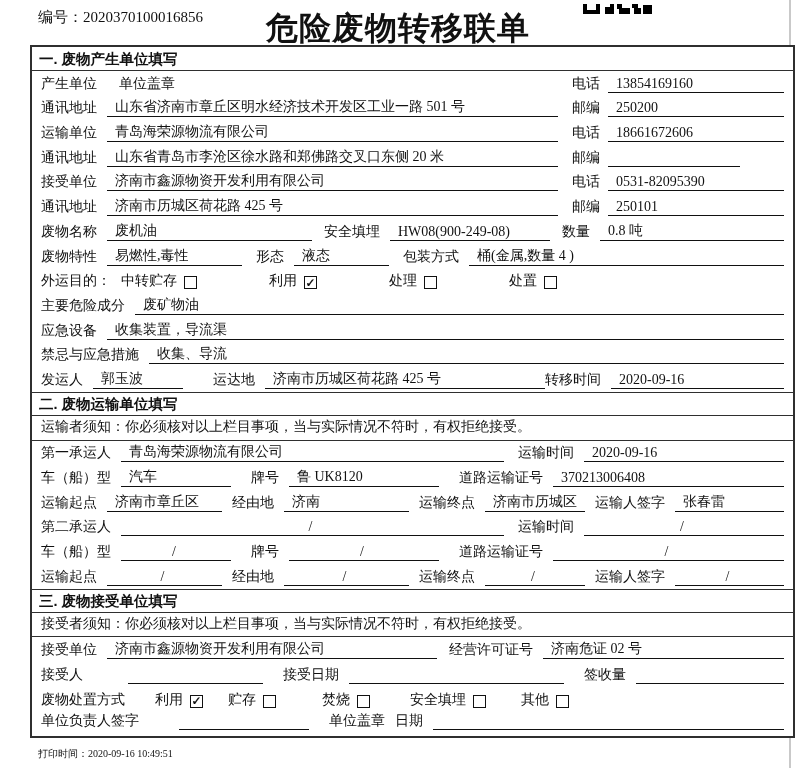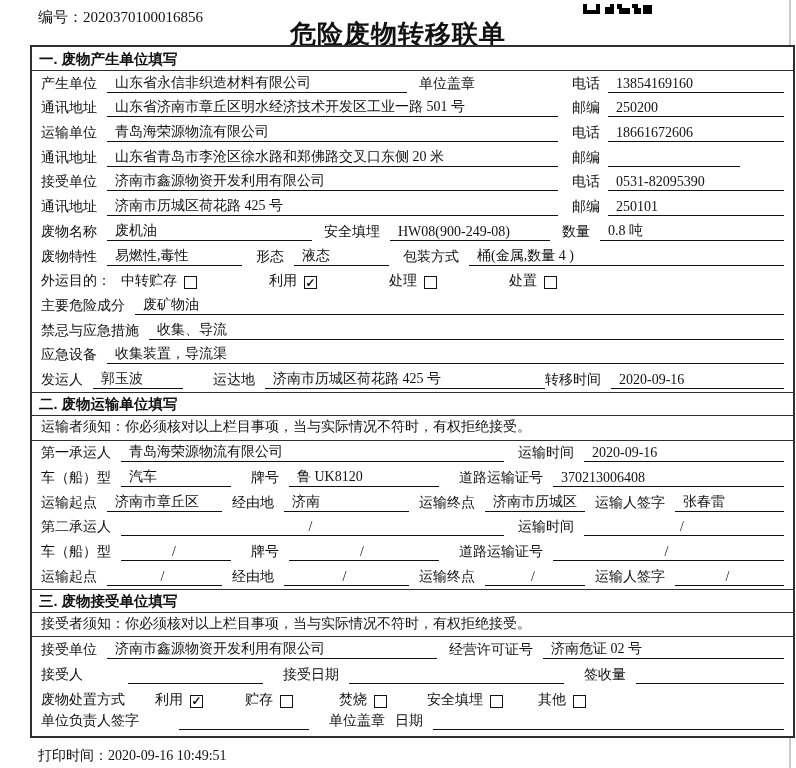--- a/index.html
+++ b/index.html
@@ -6,21 +6,21 @@
   html,body { margin:0; padding:0; }
   body {
     width:796px; height:768px; position:relative; overflow:hidden;
     background:#ffffff; color:#111;
     font-family:"Liberation Serif","DejaVu Serif",serif;
   }
   .page-edge { position:absolute; top:0; right:5px; width:2px; height:100%; background:#c9c9c9; }
 
   
   .serial { position:absolute; left:38px; top:8px; font-size:15px; white-space:nowrap; }
-  .doc-title { position:absolute; left:0; top:17px; width:100%; text-align:center; font-size:26px; font-weight:bold; letter-spacing:1px; }
+  .doc-title { position:absolute; left:0; top:7px; width:100%; text-align:center; font-size:32px; font-weight:bold; letter-spacing:1px; }
   .qr-frag { position:absolute; left:583px; top:0; }
 
   
   .form-table { position:absolute; left:30px; top:45px; width:765px; border:2px solid #2f2f2f; background:#fff; }
   .sec-h { height:24px; display:flex; align-items:center; padding:2px 7px 0 7px; font-weight:bold; font-size:14.5px; border-bottom:1.5px solid #2f2f2f; font-family:"Liberation Sans","DejaVu Sans",sans-serif; }
   .sec-h.mid { border-top:1.5px solid #2f2f2f; }
   .row { height:24.7px; display:flex; align-items:flex-end; padding:0 9px 3px 9px; font-size:14px; }
   .row.notice { align-items:center; padding-bottom:1px; border-bottom:1.2px solid #2f2f2f; }
   .lbl { white-space:nowrap; margin-right:10px; flex:0 0 auto; }
   .v { border-bottom:1.3px solid #111; padding:0 4px 0 8px; white-space:nowrap; overflow:hidden; min-height:17px; }
@@ -31,25 +31,25 @@
   .rg .lbl { margin-right:8px; }
   
   .w300{flex:0 0 300px}.w215{flex:0 0 215px}.w160{flex:0 0 160px}
   .w135{flex:0 0 135px}.w95{flex:0 0 95px}.w132{flex:0 0 132px}
   .w110{flex:0 0 110px}.w150{flex:0 0 150px}.w115{flex:0 0 115px}
   .w125{flex:0 0 125px}.w100{flex:0 0 100px}.w90{flex:0 0 90px}
   .w280{flex:0 0 280px}.w200{flex:0 0 200px}.w330{flex:0 0 330px}.w130{flex:0 0 130px}.w205{flex:0 0 205px}
   
   .opt { display:inline-flex; align-items:flex-end; white-space:nowrap; }
   .cb { width:13px; height:13px; border:1.3px solid #111; display:inline-flex; align-items:center; justify-content:center; margin-left:7px; font-size:12px; line-height:1; font-weight:bold; position:relative; top:-1px; }
-  .ml30{margin-left:30px}.ml55{margin-left:42px}
+  .ml30{margin-left:30px}.ml55{margin-left:25px}
   .ml72{margin-left:72px}.ml20{margin-left:20px}.ml46{margin-left:46px}
   .ml40{margin-left:40px}.ml35{margin-left:35px}
   
-  .print-line { position:absolute; left:38px; top:747px; font-size:14px; white-space:nowrap; }
+  .print-line { position:absolute; left:38px; top:747px; font-size:10px; white-space:nowrap; }
 </style>
 </head>
 <body>
 
 <div class="page-edge"></div>
 
 <div class="serial"><span>编号：</span><span>2020370100016856</span></div>
 <div class="doc-title">危险废物转移联单</div>
 <div class="qr-frag">
   <svg width="70" height="10" viewBox="0 0 70 10">
@@ -67,21 +67,20 @@
     </g>
   </svg>
 </div>
 
 <div class="form-table">
 
   <div class="sec-h">一. 废物产生单位填写</div>
 
   <div class="row">
     <span class="lbl">产生单位</span>
-    <span class="v w300">山东省永信非织造材料有限公司</span>
     <span class="lbl" style="margin-left:12px">单位盖章</span>
     <span class="sp"></span>
     <span class="rg">
         <span class="lbl">电话</span>
         <span class="v grow">13854169160</span>
       </span>
   </div>
 
   <div class="row">
     <span class="lbl">通讯地址</span>
@@ -173,27 +172,27 @@
         </span>
       </span>
   </div>
 
   <div class="row">
     <span class="lbl">主要危险成分</span>
     <span class="v grow">废矿物油</span>
   </div>
 
   <div class="row">
+    <span class="lbl">应急设备</span>
+    <span class="v grow">收集装置，导流渠</span>
+  </div>
+
+  <div class="row">
     <span class="lbl">禁忌与应急措施</span>
     <span class="v grow">收集、导流</span>
-  </div>
-
-  <div class="row">
-    <span class="lbl">应急设备</span>
-    <span class="v grow">收集装置，导流渠</span>
   </div>
 
   <div class="row">
     <span class="lbl">发运人</span>
     <span class="v w90">郭玉波</span>
     <span class="lbl ml30">运达地</span>
     <span class="v w280">济南市历城区荷花路 425 号</span>
     <span class="lbl" style="">转移时间</span>
     <span class="v grow">2020-09-16</span>
   </div>

